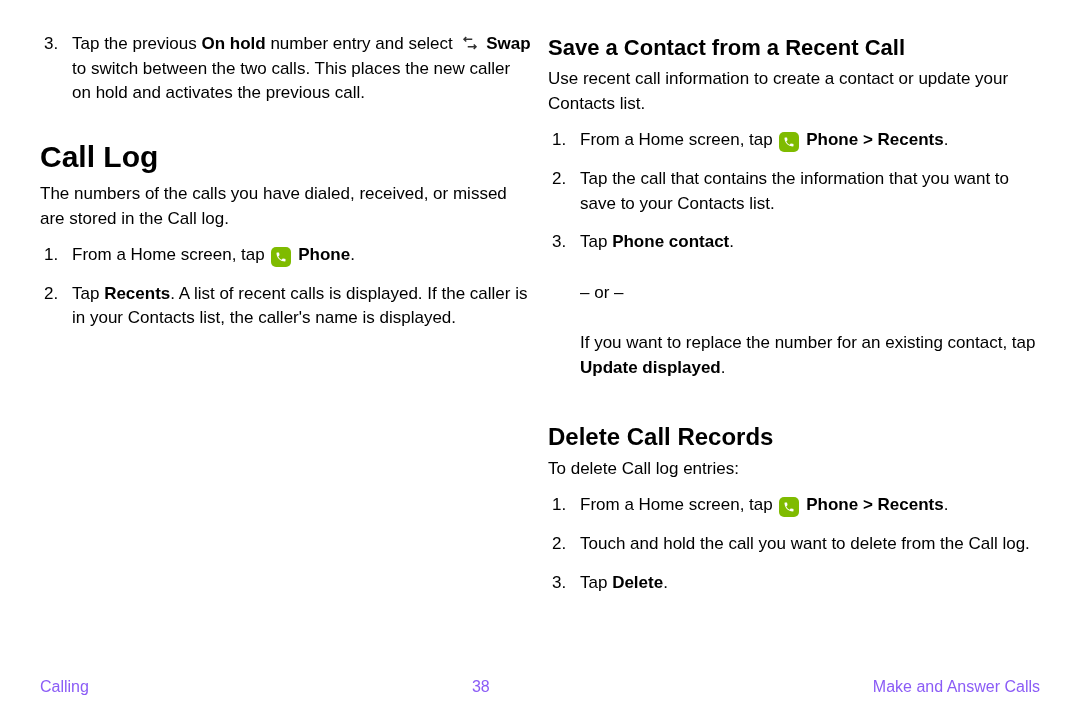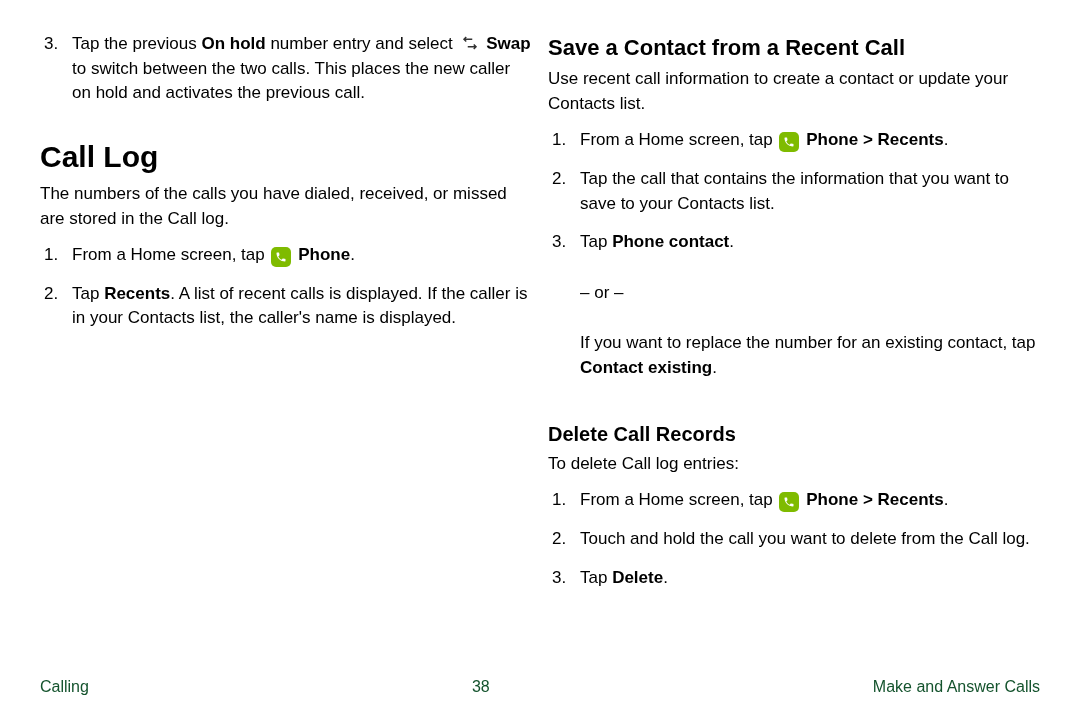--- a/index.html
+++ b/index.html
@@ -28,21 +28,21 @@
     margin-top: 20px;
     margin-bottom: 8px;
   }
   .h2 {
     font-size: 22px;
     font-weight: 700;
     margin-top: 3px;
     margin-bottom: 6px;
   }
   .h2b {
-    font-size: 20px;
+    font-size: 24px;
     font-weight: 700;
     margin-top: 28px;
     margin-bottom: 6px;
   }
   .para {
     font-size: 17px;
     line-height: 1.45;
     margin-bottom: 12px;
   }
   ol {
@@ -95,21 +95,21 @@
   }
   .icon-swap svg { width: 18px; height: 18px; stroke: #333; fill: none; stroke-width: 2; }
   .footer {
     position: absolute;
     bottom: 24px;
     left: 40px;
     right: 40px;
     display: flex;
     justify-content: space-between;
     font-size: 16px;
-    color: #14532d;
+    color: #8b5cf6;
   }
 </style>
 </head>
 <body>
 
 <div class="columns">
 
   <div class="col">
     <ol class="start3">
       <li>
@@ -150,21 +150,21 @@
             </svg>
           </span> <span class="bold">Phone</span><span class="bold"> &gt; </span><span class="bold">Recents</span><span>.</span>
       </li>
       <li>
         <span>Tap the call that contains the information that you want to save to your Contacts list.</span>
       </li>
       <li>
         <span>Tap </span><span class="bold">Phone contact</span><span>.</span>
         <div class="sub">– or –</div>
         <div class="sub">
-          <span>If you want to replace the number for an existing contact, tap </span><span class="bold">Contact existing</span><span>.</span>
+          <span>If you want to replace the number for an existing contact, tap </span><span class="bold">Update displayed</span><span>.</span>
         </div>
       </li>
     </ol>
 
     <div class="h2b">Delete Call Records</div>
     <div class="para">To delete Call log entries:</div>
 
     <ol>
       <li>
         <span>From a Home screen, tap </span><span class="icon-phone">

